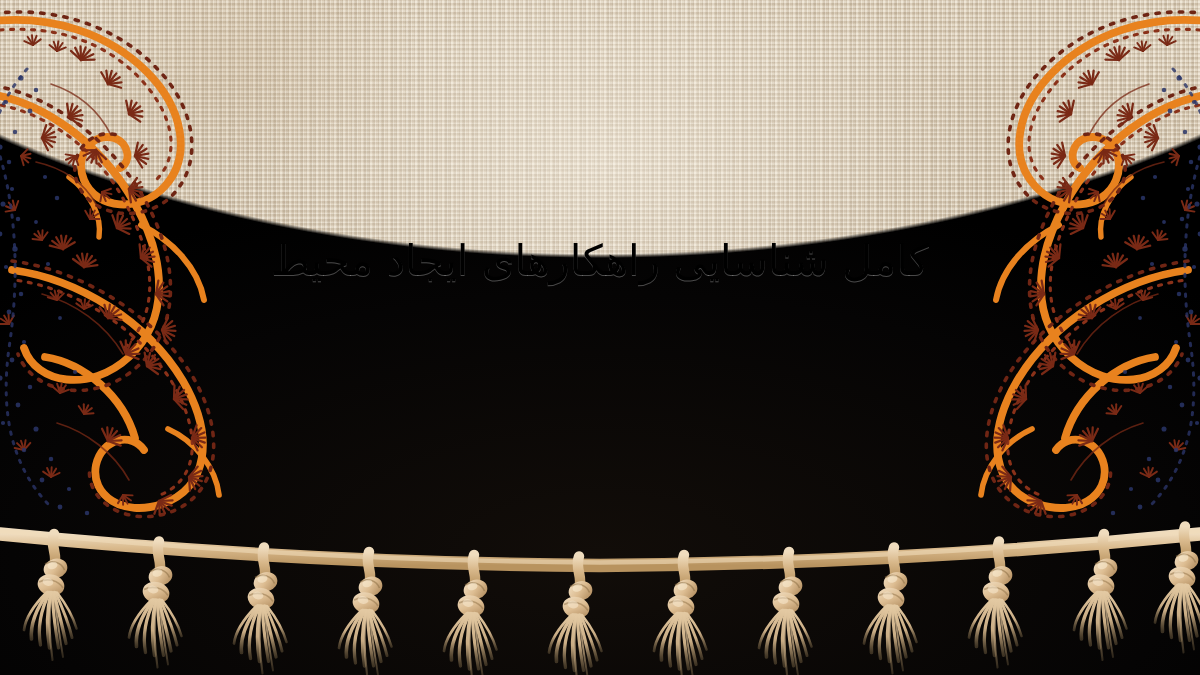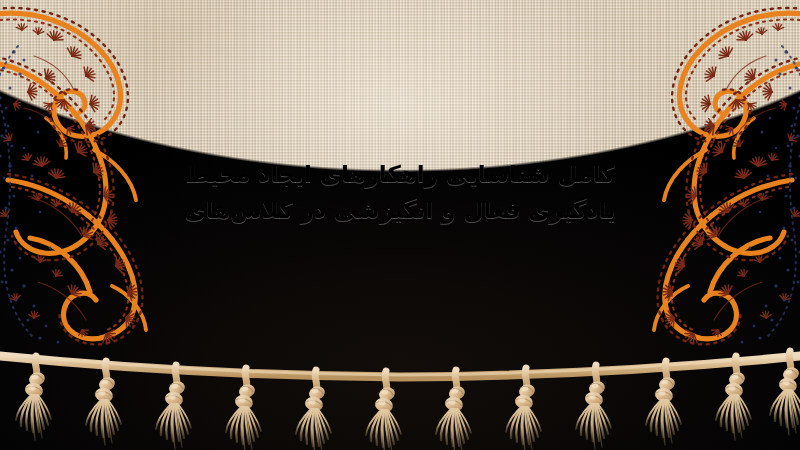--- a/index.html
+++ b/index.html
@@ -70,22 +70,22 @@
   .orn.right{right:-6px;transform:scaleX(-1);}
   .orn svg{display:block;}
 
   
   .title-block{
     position:absolute;
     left:0;right:0;top:156px;
     text-align:center;
     line-height:36px;
     color:#000;
-    font-weight:bold;
-    font-size:23px;
+    font-weight:normal;
+    font-size:28px;
     letter-spacing:.1px;
     text-shadow:0 1px 0 rgba(255,255,255,.28);
   }
   .title-block div{white-space:nowrap;}
 
   
   .fringe{position:absolute;left:0;top:0;width:800px;height:450px;pointer-events:none;}
 </style>
 </head>
 <body>
@@ -405,21 +405,20 @@
         <path d="M40 56 C 58 62, 72 74, 80 90"></path>
         <path d="M30 108 C 48 112, 62 122, 70 136"></path>
         <path d="M34 196 C 56 202, 76 216, 88 236"></path>
         <path d="M44 282 C 64 288, 82 302, 92 320"></path>
       </g>
     </svg>
   </div>
 
   <div class="title-block">
     <div>کامل شناسایی راهکارهای ایجاد محیط</div>
-    <div>یادگیری فعال و انگیزشی در کلاس‌های</div>
   </div>
 
   <svg class="fringe" viewBox="0 0 800 450">
     <defs>
       <linearGradient id="cordG" x1="0" y1="0" x2="0" y2="1">
         <stop offset="0%" stop-color="#efdcbe"></stop>
         <stop offset="45%" stop-color="#d9b98c"></stop>
         <stop offset="100%" stop-color="#b8935f"></stop>
       </linearGradient>
       <linearGradient id="knotG" x1="0" y1="0" x2="1" y2="1">

